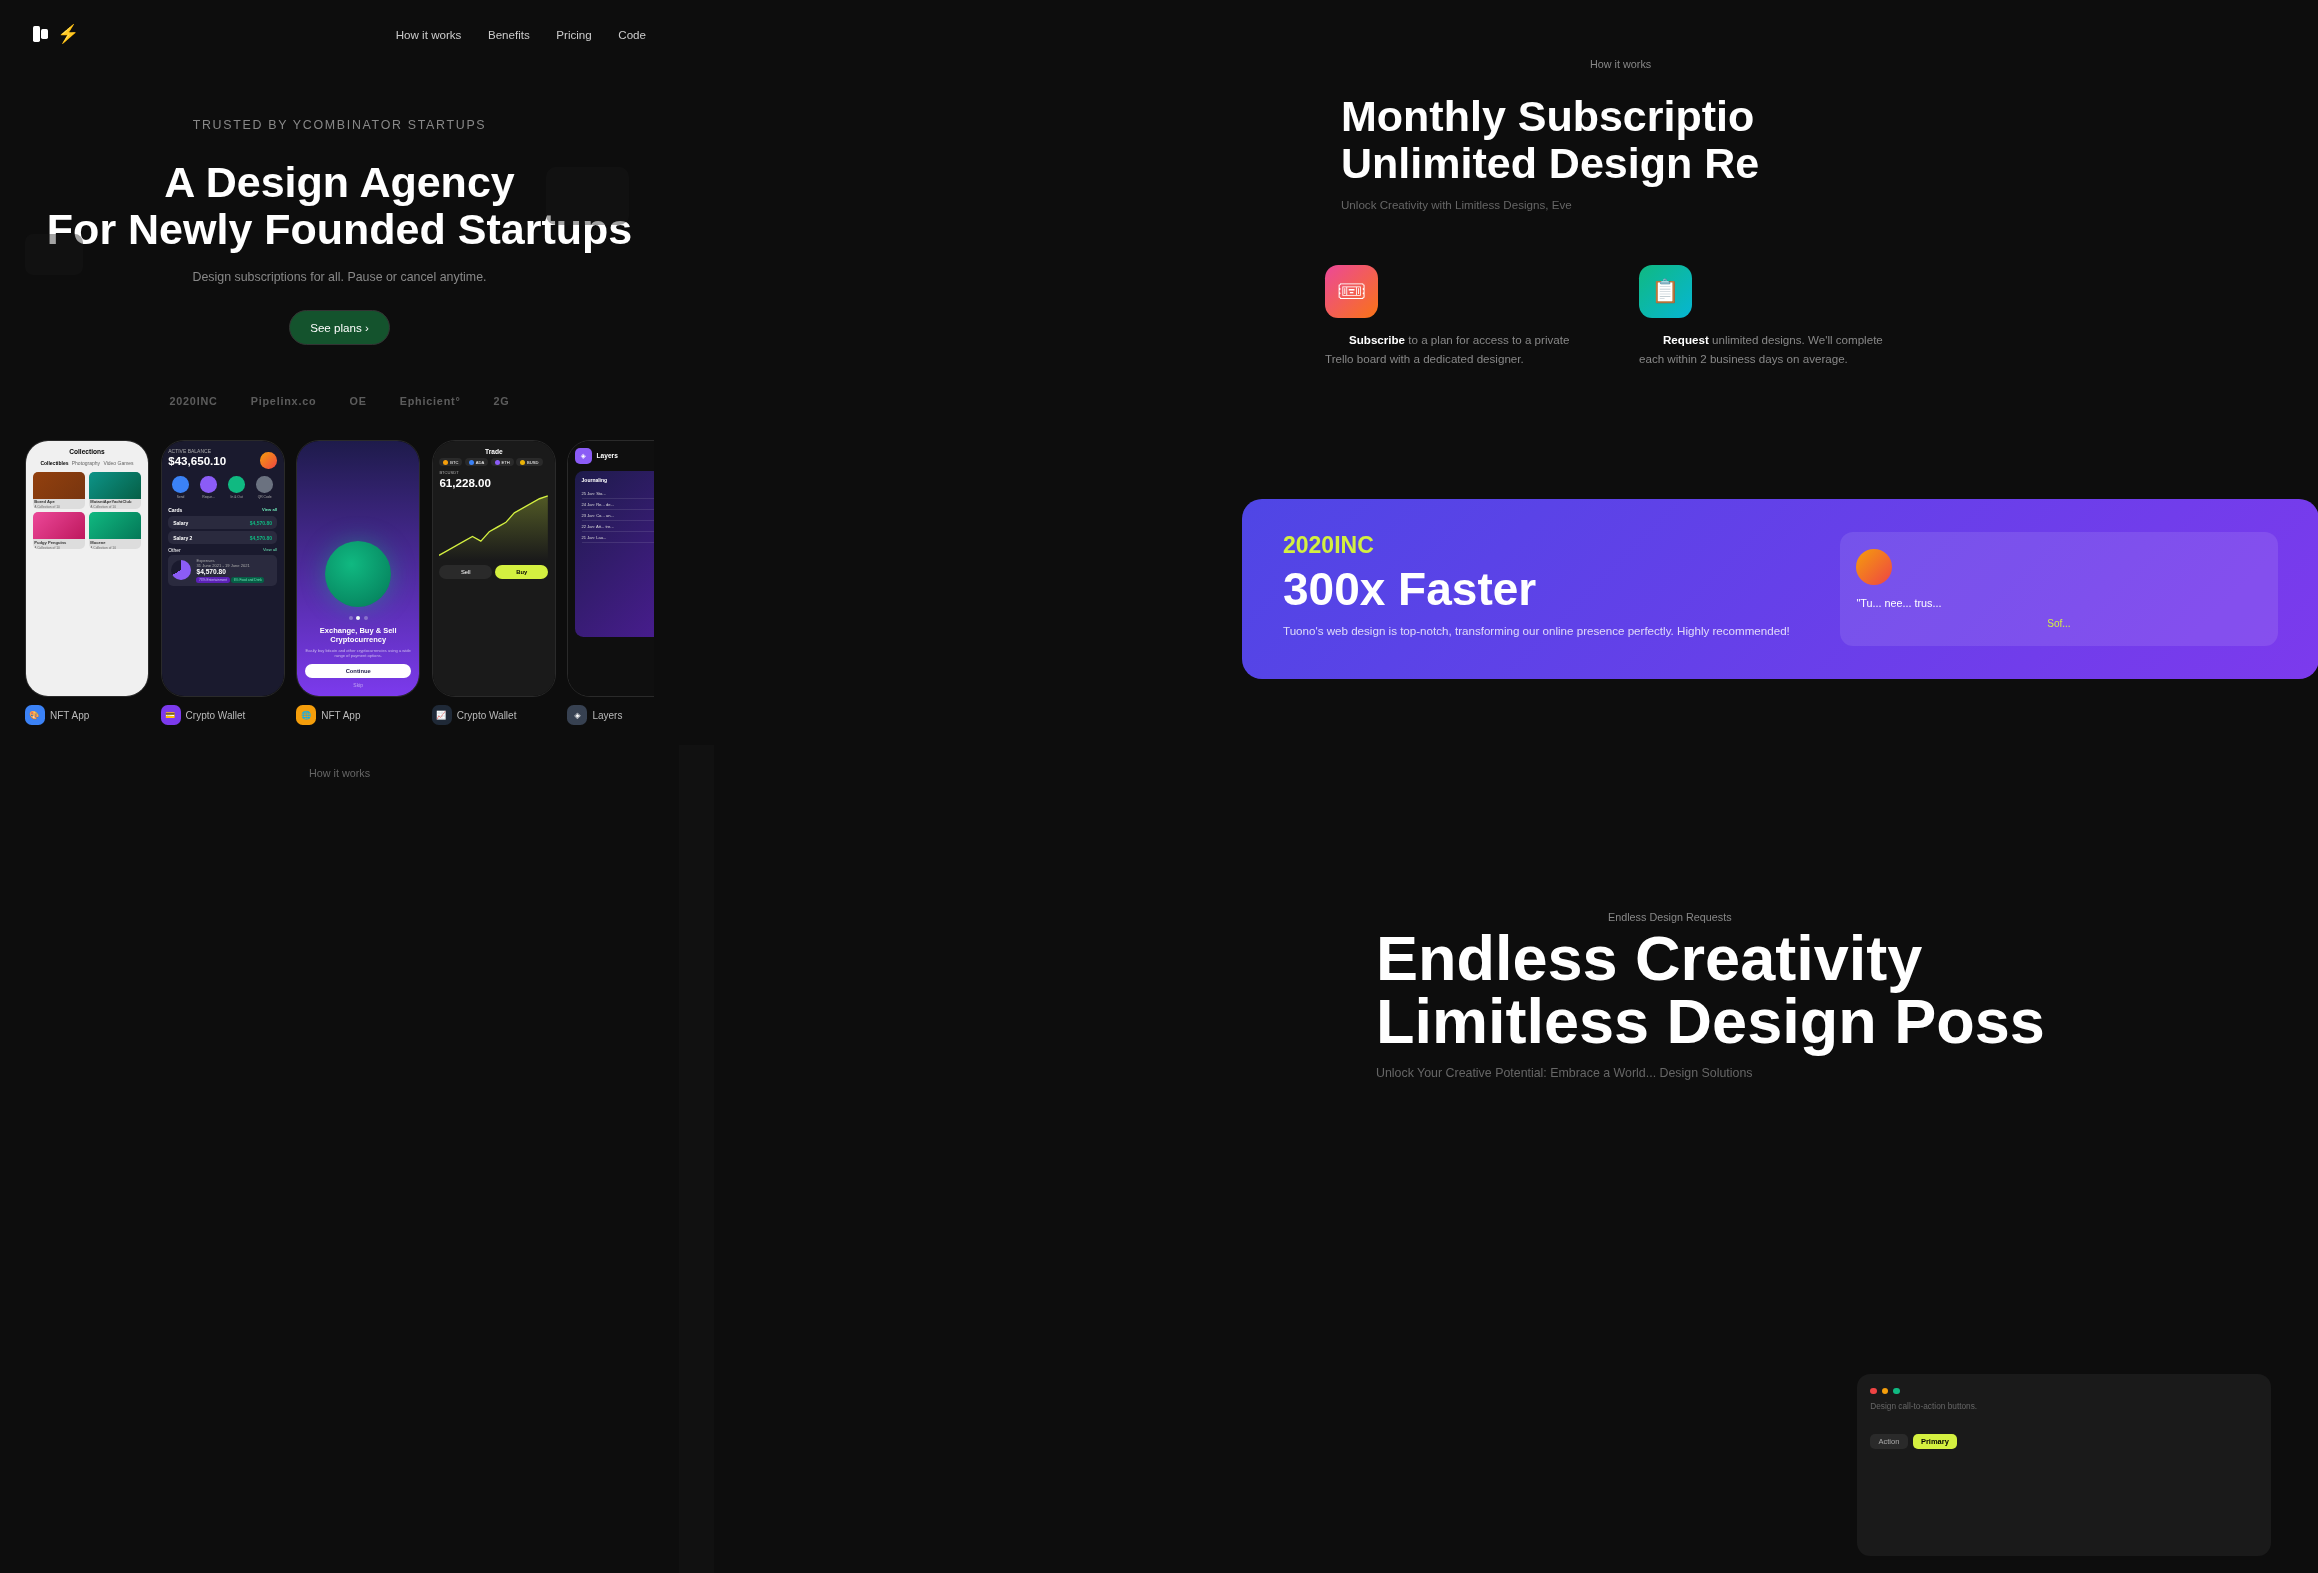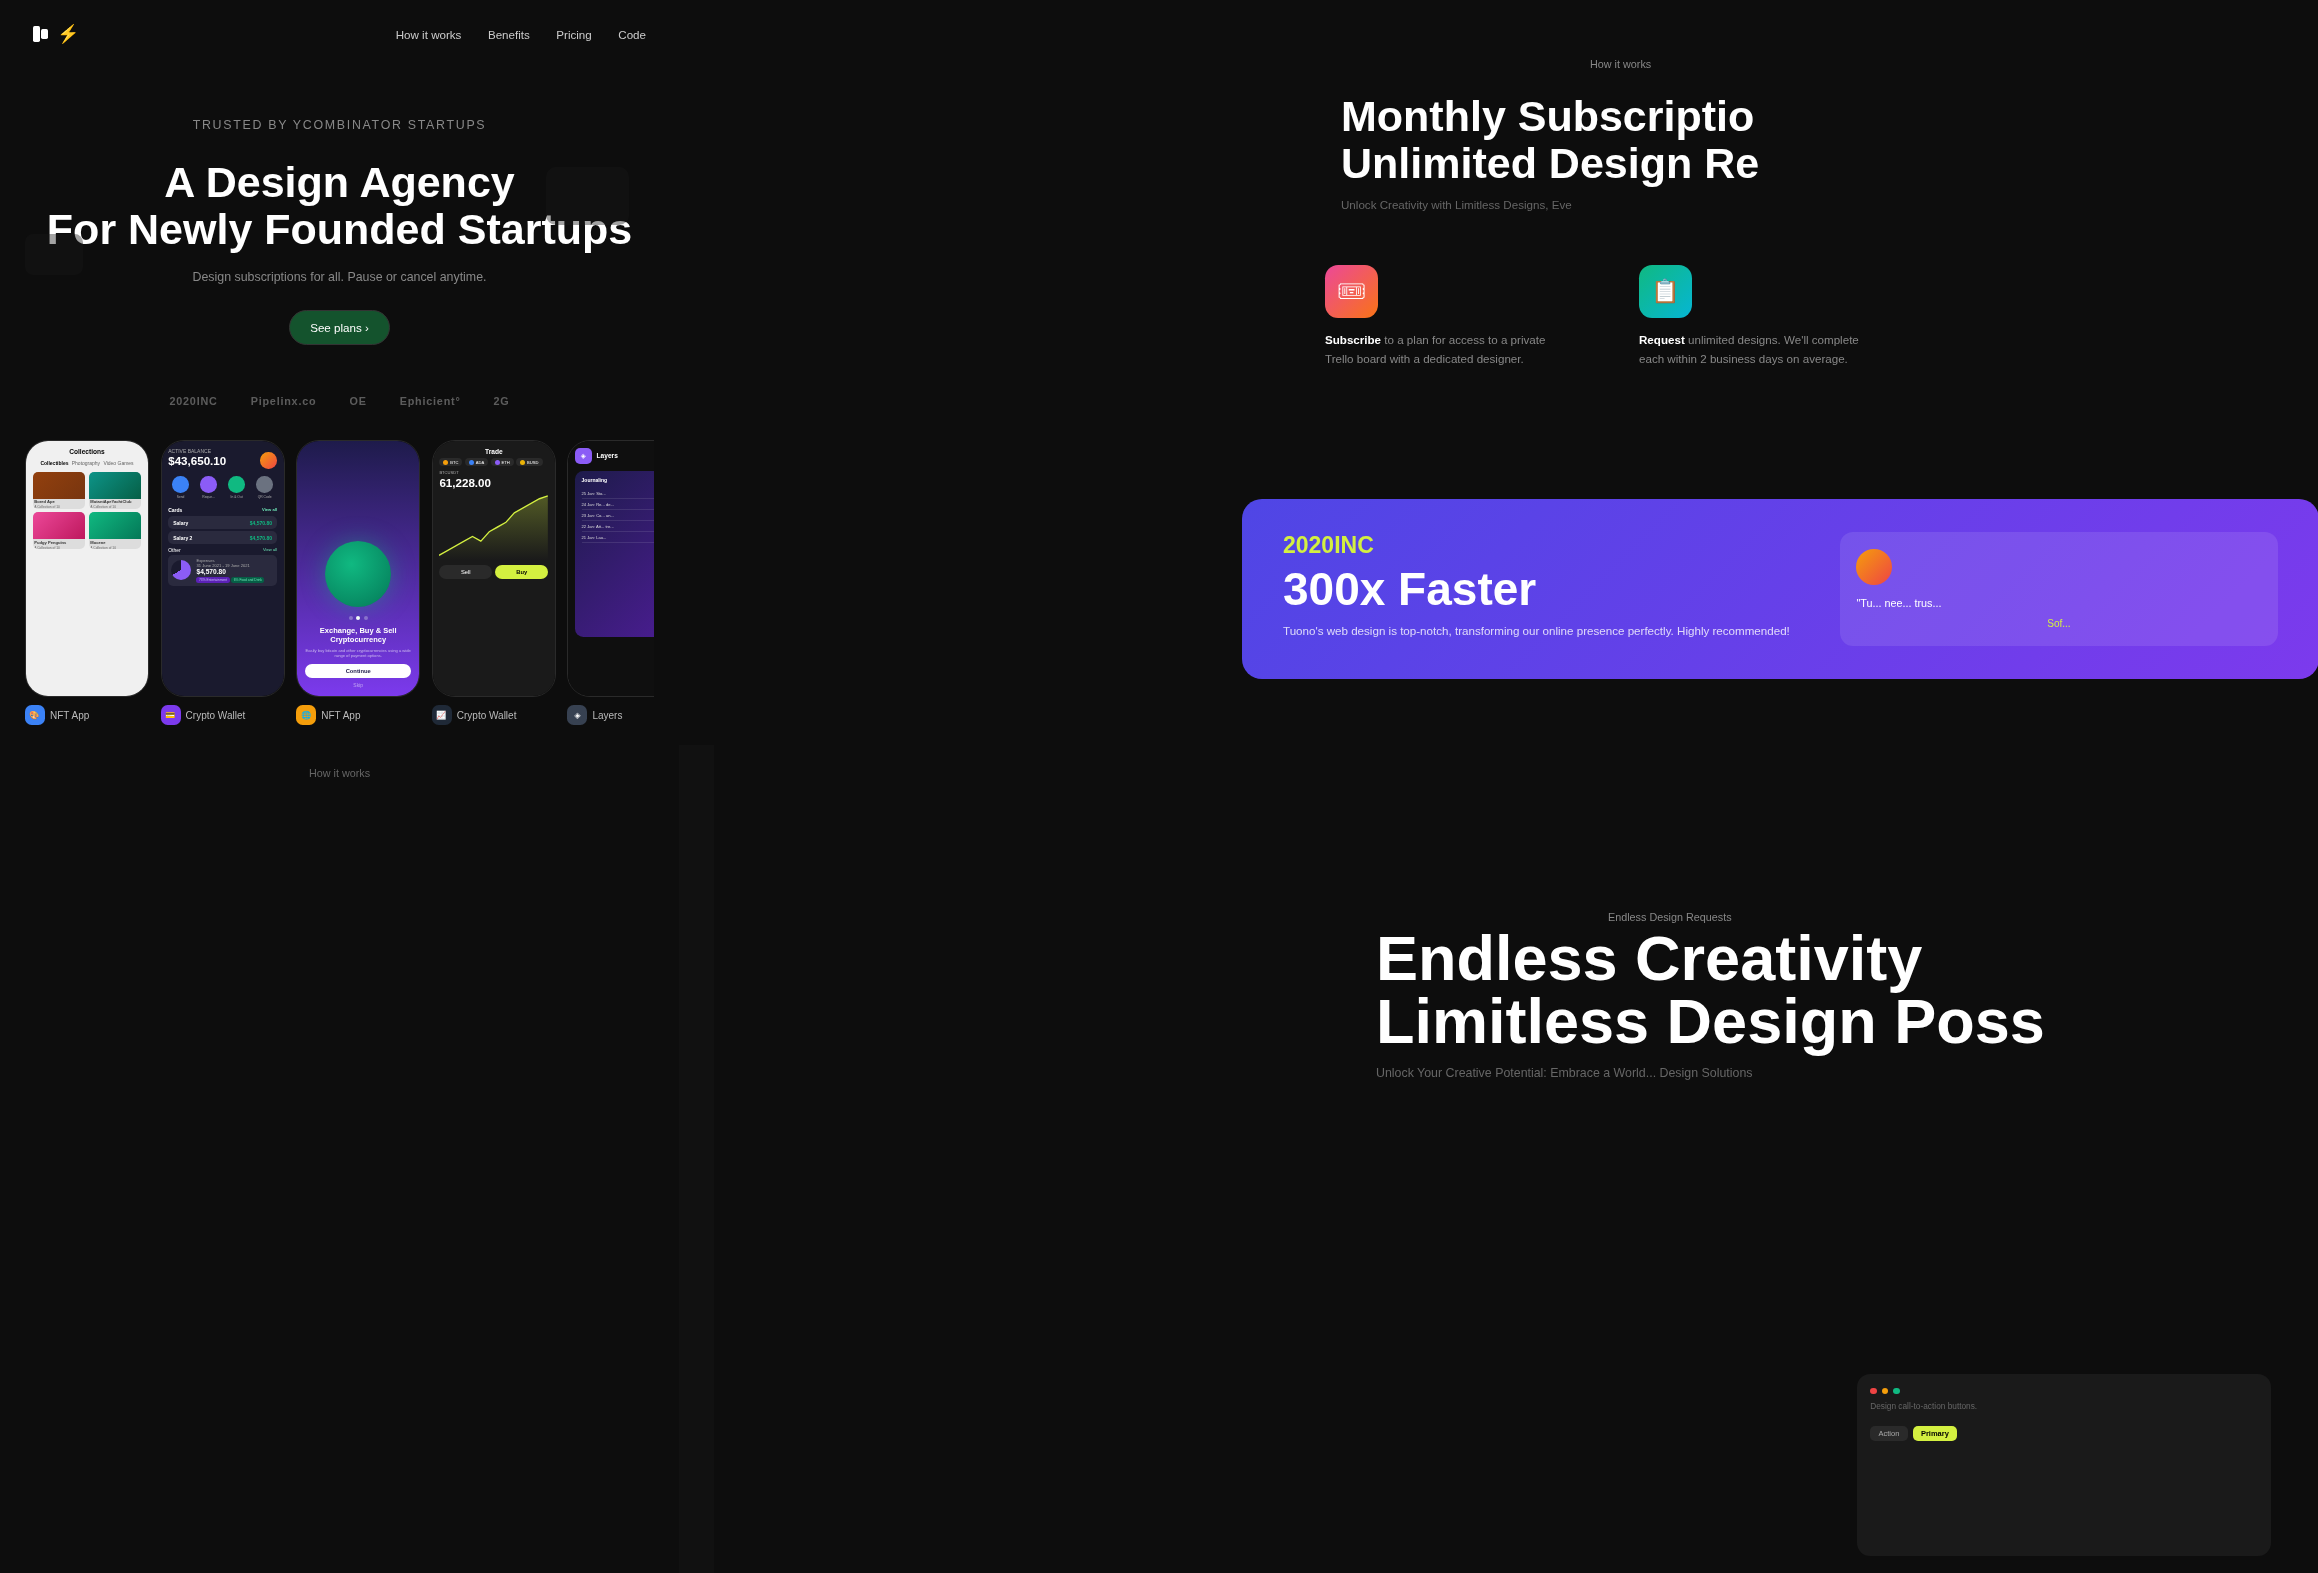--- a/index.html
+++ b/index.html
@@ -457,21 +457,21 @@
       width: 53px; height: 53px;
       border-radius: 13.2px;
       margin-bottom: 13.2px;
       display: flex;
       align-items: center;
       justify-content: center;
       font-size: 23px;
     }
     .step-icon-box.pink-orange { background: linear-gradient(135deg, #ec4899, #f97316); }
     .step-icon-box.green-teal { background: linear-gradient(135deg, #10b981, #06b6d4); }
-    .step-text strong { color: #fff; }
+    .step-text strong { color: #fff; margin-left: 24px; }
     .step-text span { color: #888; }
     .step-text { font-size: 11.6px; line-height: 1.6; color: #888; }
 
     
     .testimonial-card {
       position: absolute;
       bottom: 66px;
       right: 0;
       width: 1077px;
       background: linear-gradient(135deg, #4f46e5, #7c3aed);
@@ -867,20 +867,20 @@
     </h2>
     <p style="font-size:12.4px;color:#666;margin-top:13.2px;">Unlock Your Creative Potential: Embrace a World... Design Solutions</p>
   </div>
 
   <div style="position:absolute;bottom:16.6px;right:83px;width:414px;height:182px;background:#1a1a1a;border-radius:13.2px;overflow:hidden;padding:13.2px;">
     <div class="device-buttons">
       <div class="device-btn-dot red"></div>
       <div class="device-btn-dot yellow"></div>
       <div class="device-btn-dot green"></div>
     </div>
-    <div style="font-size:8.3px;color:#666;margin-bottom:15px;">Design call-to-action buttons.</div>
+    <div style="font-size:8.3px;color:#666;margin-bottom:23px;">Design call-to-action buttons.</div>
     <div class="device-content-row">
       <div class="device-action-btn">Action</div>
       <div class="device-action-btn primary">Primary</div>
     </div>
   </div>
 </div>
 
 
 </body></html>

